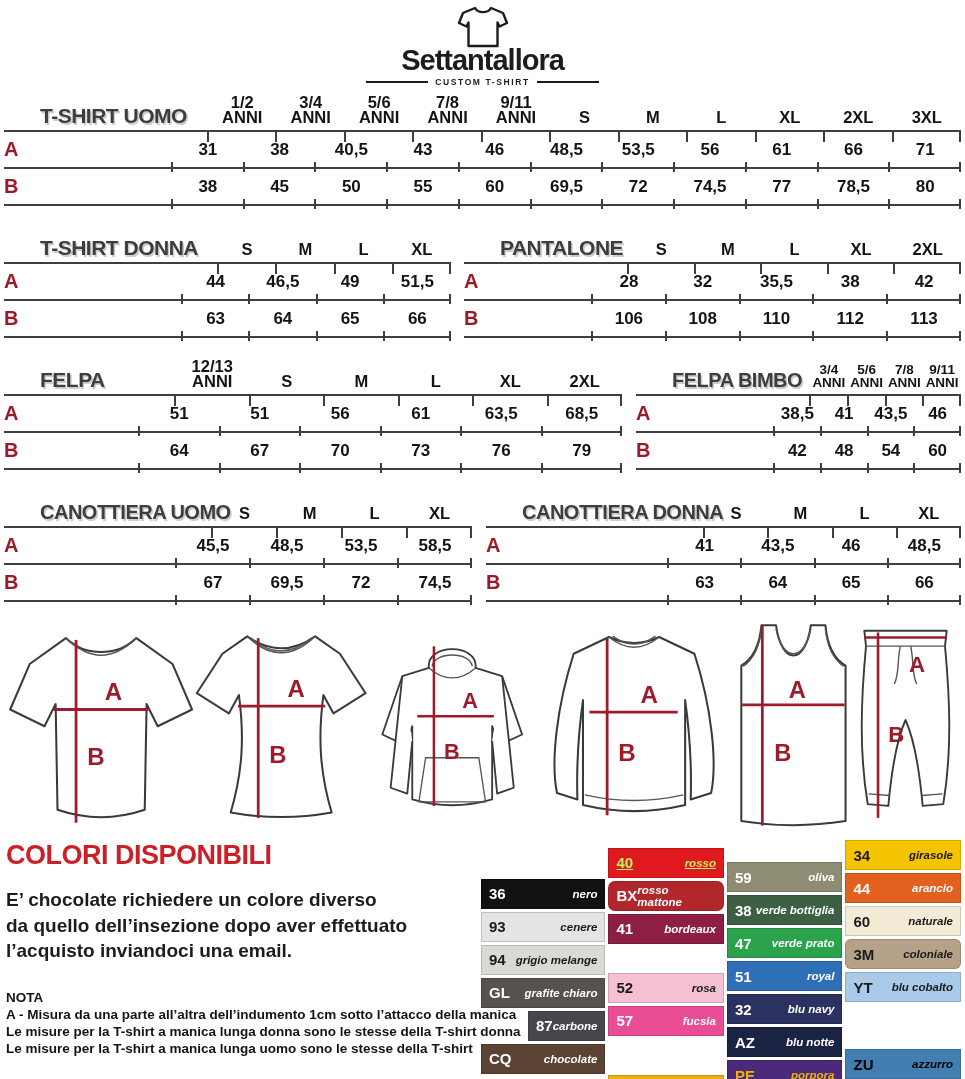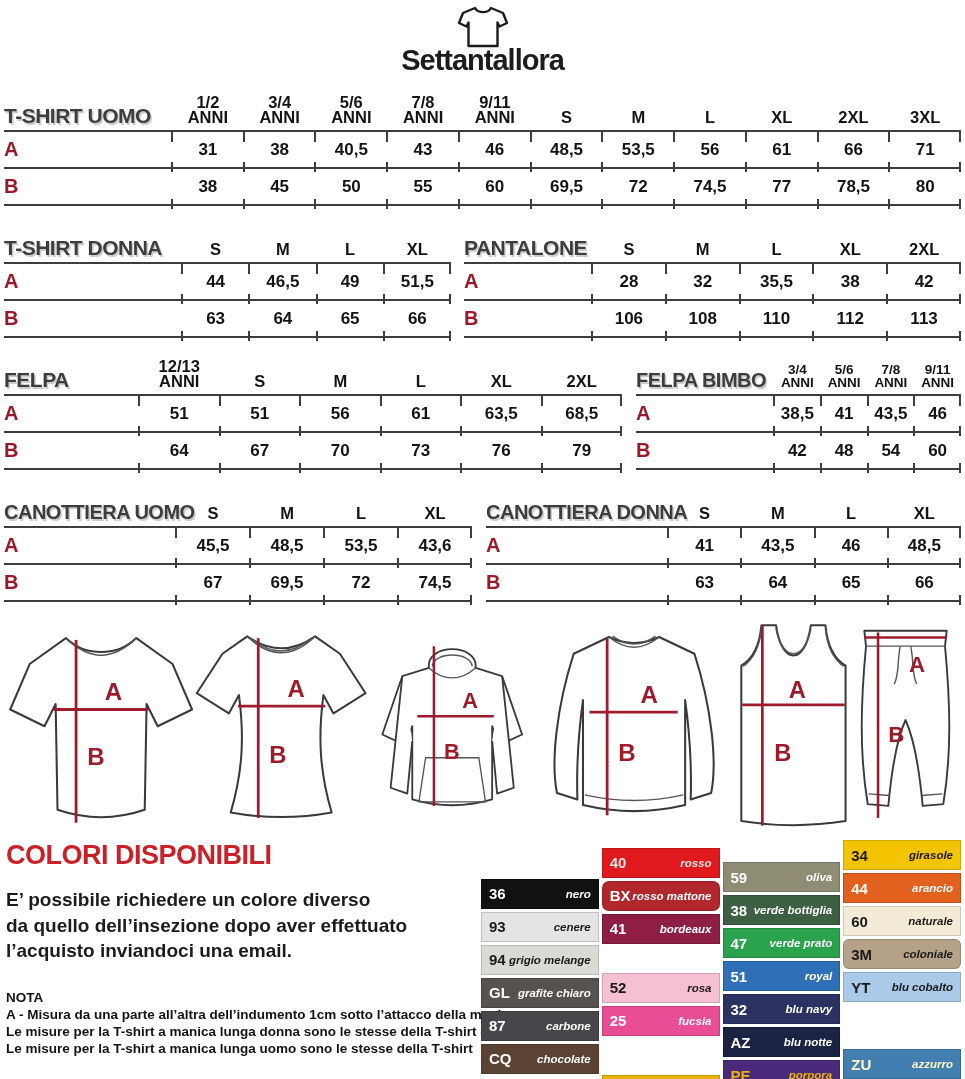--- a/index.html
+++ b/index.html
@@ -25,21 +25,21 @@
 
   
   .trow2 { display:flex; justify-content:space-between; }
   .sizetable { margin-bottom:16px; }
   .t-row { display:flex; border-bottom:2px solid #3e3e3e; align-items:flex-end; }
   .t-row.t-data { align-items:center; height:37px; }
   .t-head { min-height:42px; padding-top:4px; }
   .t-title {
     width:var(--tw); font-weight:800; font-size:21px; letter-spacing:-0.5px;
     color:#3d3d3d; text-shadow:1.5px 1.5px 0 #cccccc; padding-bottom:2px;
-    white-space:nowrap; overflow:visible;
+    white-space:nowrap; overflow:visible;margin-left:36px;
   }
   .t-label { width:var(--tw); color:#9c1b2b; font-size:20px; font-weight:bold; }
   .t-cell {
     flex:1; text-align:center; position:relative;
     font-weight:bold; font-size:17px; color:#141414;
   }
   .t-colhead { white-space:pre-line; font-size:16.5px; line-height:0.95; padding-bottom:4px; }
   .t-cell::before, .t-cell:last-child::after {
     content:""; position:absolute; bottom:-12px; width:2px; height:10px; background:#3e3e3e;
   }
@@ -88,20 +88,25 @@
 </head>
 <body>
 
 <div class="page">
 
   <div class="logo">
     <svg width="52" height="42" viewBox="0 0 52 42">
       <path d="M18,2 L6,7 L2,17 L9.5,20.5 L11.5,16.5 L11.5,40 L40.5,40 L40.5,16.5 L42.5,20.5 L50,17 L46,7 L34,2 C31,7.5 21,7.5 18,2 Z" fill="none" stroke="#1c1c1c" stroke-width="2.4" stroke-linejoin="round"></path>
     </svg>
     <div class="brand">Settantallora</div>
+    <div class="tagline">
+      <span class="rule"></span>
+      <span>CUSTOM T-SHIRT</span>
+      <span class="rule"></span>
+    </div>
   </div>
 
   <div class="sizetable" data-table="tshirt-uomo">
       <div class="t-row t-head">
         <div class="t-title">T-SHIRT UOMO</div>
         <div class="t-cell t-colhead">1/2
 ANNI</div>
         <div class="t-cell t-colhead">3/4
 ANNI</div>
         <div class="t-cell t-colhead">5/6
@@ -266,21 +271,21 @@
           <div class="t-cell t-colhead">S</div>
           <div class="t-cell t-colhead">M</div>
           <div class="t-cell t-colhead">L</div>
           <div class="t-cell t-colhead">XL</div>
         </div>
         <div class="t-row t-data">
           <div class="t-label">A</div>
           <div class="t-cell">45,5</div>
           <div class="t-cell">48,5</div>
           <div class="t-cell">53,5</div>
-          <div class="t-cell">43,6</div>
+          <div class="t-cell">58,5</div>
         </div>
         <div class="t-row t-data">
           <div class="t-label">B</div>
           <div class="t-cell">67</div>
           <div class="t-cell">69,5</div>
           <div class="t-cell">72</div>
           <div class="t-cell">74,5</div>
         </div>
       </div>
     <div class="sizetable" data-table="canottiera-donna">
@@ -375,21 +380,21 @@
       <line class="mline" x1="28" y1="10" x2="28" y2="226"></line>
       <text class="mtxt" x="64" y="56">A</text>
       <text class="mtxt" x="40" y="138">B</text>
     </svg>
   </div>
 
   <div class="bottom">
     <div class="bottom-left">
       <div class="colors-title">COLORI DISPONIBILI</div>
       <div class="colors-desc">
-          <div>E’ possibile richiedere un colore diverso</div>
+          <div>E’ chocolate richiedere un colore diverso</div>
           <div>da quello dell’insezione dopo aver effettuato</div>
           <div>l’acquisto inviandoci una email.</div>
         </div>
       <div class="nota">
         <div class="nota-title">NOTA</div>
         <div>
             <div class="nota-line">A - Misura da una parte all’altra dell’indumento 1cm sotto l’attacco della manica</div>
             <div class="nota-line">Le misure per la T-shirt a manica lunga donna sono le stesse della T-shirt donna</div>
             <div class="nota-line">Le misure per la T-shirt a manica lunga uomo sono le stesse della T-shirt</div>
           </div>
@@ -406,48 +411,48 @@
             <span class="sw-name">cenere</span>
           </div>
           <div class="swatch" style="background: rgb(219, 217, 212); color: rgb(26, 26, 26);">
             <span class="sw-code">94</span>
             <span class="sw-name">grigio melange</span>
           </div>
           <div class="swatch" style="background: rgb(86, 82, 78); color: rgb(255, 255, 255);">
             <span class="sw-code">GL</span>
             <span class="sw-name">grafite chiaro</span>
           </div>
-          <div class="swatch" style="background: rgb(71, 71, 75); color: rgb(255, 255, 255);">
+          <div class="swatch" style="background: rgb(71, 71, 75); color: rgb(255, 255, 255); margin-left: 47px;">
             <span class="sw-code">87</span>
             <span class="sw-name">carbone</span>
           </div>
           <div class="swatch" style="background: rgb(91, 67, 52); color: rgb(255, 255, 255);">
             <span class="sw-code">CQ</span>
             <span class="sw-name">chocolate</span>
           </div>
         </div>
         <div class="swcol">
-          <div class="swatch" style="background: rgb(224, 25, 31); color: #e5e5e5;">
+          <div class="swatch" style="background: rgb(224, 25, 31); color: #bef264; text-decoration: underline;">
             <span class="sw-code">40</span>
             <span class="sw-name">rosso</span>
           </div>
           <div class="swatch" style="background: rgb(178, 39, 43); color: rgb(255, 255, 255); border-radius: 7px;">
             <span class="sw-code">BX</span>
             <span class="sw-name">rosso mattone</span>
           </div>
           <div class="swatch" style="background: rgb(142, 30, 68); color: rgb(255, 255, 255);">
             <span class="sw-code">41</span>
             <span class="sw-name">bordeaux</span>
           </div>
           <div class="swatch" style="background: rgb(244, 192, 210); color: rgb(26, 26, 26); margin-top: 26px;">
             <span class="sw-code">52</span>
             <span class="sw-name">rosa</span>
           </div>
           <div class="swatch" style="background: rgb(233, 77, 149); color: rgb(255, 255, 255);">
-            <span class="sw-code">25</span>
+            <span class="sw-code">57</span>
             <span class="sw-name">fucsia</span>
           </div>
           <div class="swatch" style="background: #eab308; color: rgb(26, 26, 26); margin-top: 36px;">
             <span class="sw-code">K2</span>
             <span class="sw-name">giallo acceso</span>
           </div>
         </div>
         <div class="swcol">
           <div class="swatch" style="background: rgb(142, 141, 116); color: rgb(255, 255, 255);">
             <span class="sw-code">59</span>
@@ -492,21 +497,21 @@
             <span class="sw-name">naturale</span>
           </div>
           <div class="swatch" style="background: rgb(181, 162, 136); color: rgb(26, 26, 26); border-radius: 6px;">
             <span class="sw-code">3M</span>
             <span class="sw-name">coloniale</span>
           </div>
           <div class="swatch" style="background: rgb(169, 202, 232); color: rgb(26, 26, 26);">
             <span class="sw-code">YT</span>
             <span class="sw-name">blu cobalto</span>
           </div>
-          <div class="swatch" style="background: rgb(66, 127, 176); color: #fef9c3; margin-top: 44px;">
+          <div class="swatch" style="background: rgb(66, 127, 176); color: #000000; margin-top: 44px;">
             <span class="sw-code">ZU</span>
             <span class="sw-name">azzurro</span>
           </div>
           <div class="swatch" style="background: rgb(93, 119, 145); color: rgb(255, 255, 255);">
             <span class="sw-code">80</span>
             <span class="sw-name">blu metallico</span>
           </div>
         </div>
       </div>
   </div>

